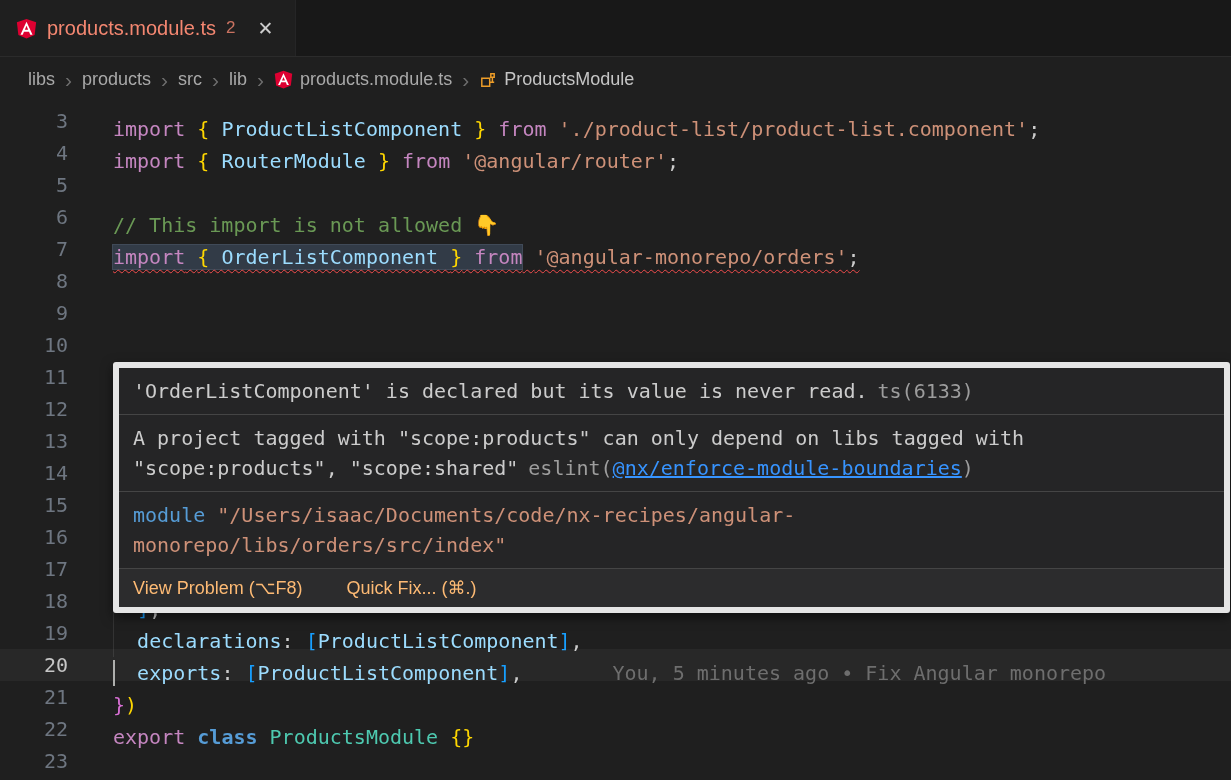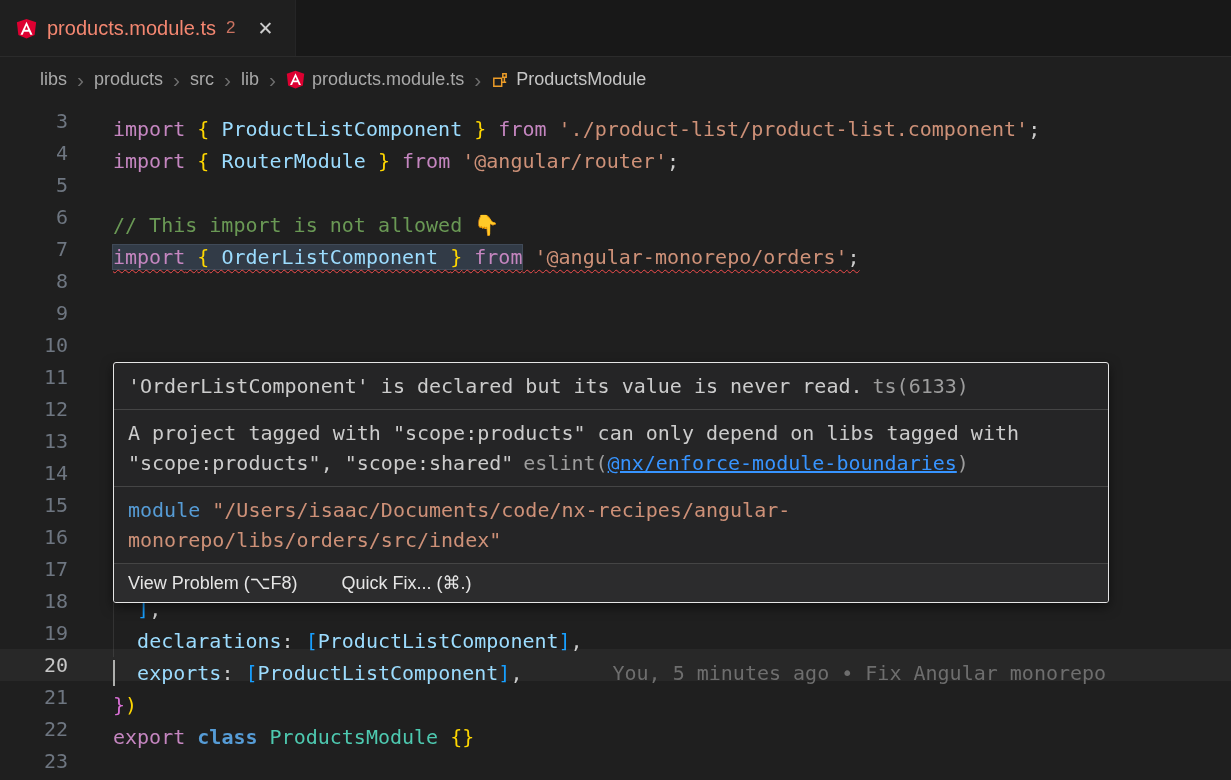--- a/index.html
+++ b/index.html
@@ -19,21 +19,21 @@
     display:flex; align-items:center; gap:10px; padding:0 18px 0 16px;
     background:#1F1F1F; border-right:1px solid #252526; cursor:pointer;
   }
   .tab-title { color:#F48771; font-size:20px; }
   .tab-badge { color:#F48771; opacity:.8; font-size:17px; }
   .tab-close { color:#CCCCCC; font-size:19px; margin-left:8px; padding:2px 4px; }
 
   
   .breadcrumbs {
     height:45px; display:flex; align-items:center; gap:10px;
-    padding-left:40px; background:#1F1F1F; color:#A9A9A9; font-size:18px;
+    padding-left:28px; background:#1F1F1F; color:#A9A9A9; font-size:18px;
   }
   .crumb { display:flex; align-items:center; gap:7px; cursor:pointer; }
   .crumb.last { color:#C5C5C5; }
   .crumb-sep { color:#6E6E6E; font-size:21px; line-height:1; }
 
   
   .editor {
     position:relative; padding-top:3px;
     font-family:"DejaVu Sans Mono", monospace; font-size:20px; line-height:32px;
   }
@@ -66,37 +66,37 @@
   .range-hl {
     background:rgba(86,111,146,0.35);
     box-shadow:0 0 0 1px rgba(125,155,195,0.35);
   }
   .guide { position:absolute; top:0; height:32px; width:1px; background:rgba(255,255,255,0.09); }
   .cursor { position:absolute; left:0; top:3px; width:2px; height:26px; background:#AEAFAD; }
   .blame { color:#6E6E6E; margin-left:90px; }
 
   
   .hover-widget {
-    position:absolute; left:113px; top:260px; width:996px; z-index:5;
-    background:#252526; border:1px solid #e5e5e5; border-radius:3px;
+    position:absolute; left:113px; top:260px; width:1117px; z-index:5;
+    background:#252526; border:6px solid #e5e5e5; border-radius:3px;
     overflow:hidden; box-shadow:0 4px 12px rgba(0,0,0,0.5);
     font-family:"DejaVu Sans Mono", monospace; font-size:20px; line-height:30px;
     color:#CCCCCC;
   }
   .hover-section { padding:8px 14px; }
   .hover-divider { height:1px; background:#454545; }
   .hv-code { color:#9D9D9D; margin-left:10px; }
   .hv-link { color:#3794FF; text-decoration:underline; cursor:pointer; }
   .kw-blue { color:#569CD6;text-align:right; }
   .str-orange { color:#CE9178; }
   .hover-actions {
     padding:6px 14px; display:flex; gap:44px; background:#2C2C2D;
     font-family:"Liberation Sans", sans-serif; font-size:18px; line-height:26px;
   }
-  .hover-actions .action { color:#e5e5e5; cursor:pointer;text-align:center; }
+  .hover-actions .action { color:#fdba74; cursor:pointer;text-align:center; }
 
   .icon { display:inline-flex; align-items:center; }
 </style>
 </head>
 <body>
 
 <div class="tab-bar">
   <div class="tab">
     <span class="icon">
       <svg viewBox="0 0 24 24" width="21" height="21">

